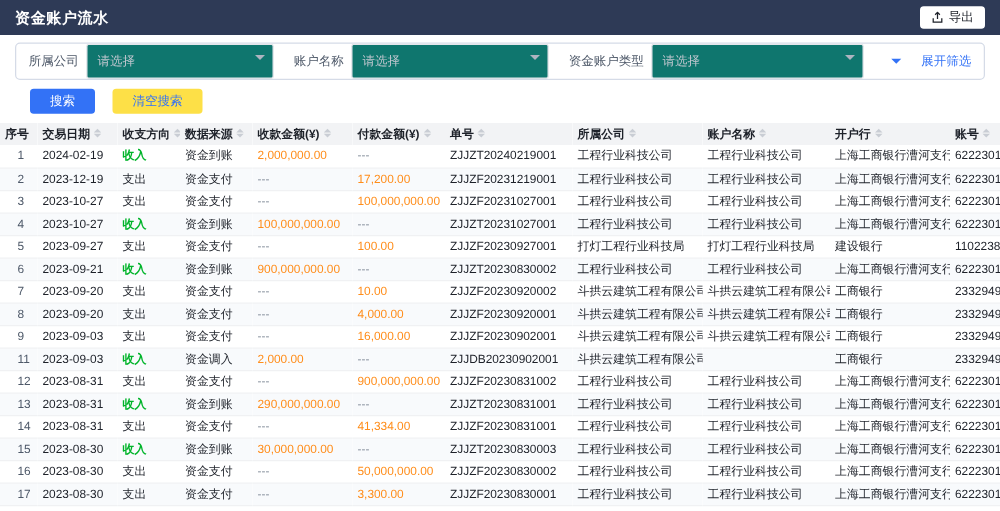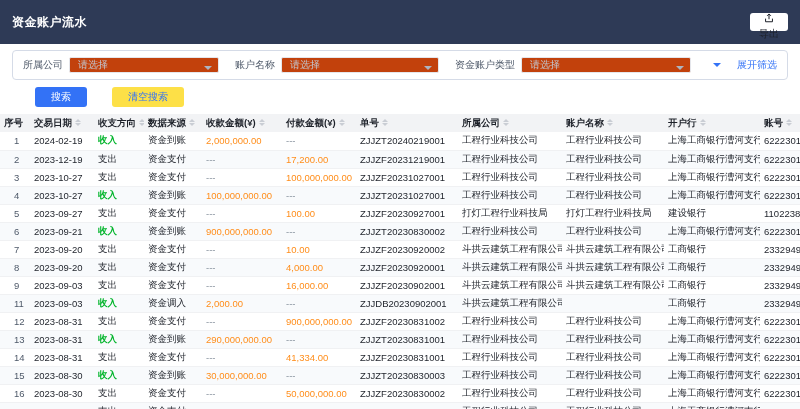--- a/index.html
+++ b/index.html
@@ -11,62 +11,62 @@
   }
   *{box-sizing:border-box;}
   html,body{margin:0;padding:0;}
   body{
     width:800px;height:409px;overflow:hidden;background:#fff;
     font-family:"Liberation Sans","DejaVu Sans",sans-serif;
     font-size:10px;color:#1d2129;
   }
   
   .app-header{
-    height:44px;background:var(--header_bg,#2e3a56);
+    height:28px;background:var(--header_bg,#2e3a56);
     display:flex;align-items:center;justify-content:space-between;
     padding:0 12px;
   }
   .app-title{color:#fff;font-size:12px;font-weight:bold;letter-spacing:.5px;}
   .export-btn{
     background:#fff;border:none;border-radius:3px;height:18px;
     display:flex;align-items:center;gap:4px;padding:0 9px;
-    font-size:10px;color:#1d2129;cursor:pointer;flex-direction:column;
+    font-size:10px;color:#1d2129;cursor:pointer;
   }
   .export-btn svg{display:block;}
   
   .filter-box{
     margin:6px 12px 0 12px;
     border:1px solid #d5dbe7;border-radius:4px;
     display:flex;align-items:center;gap:16px;
     padding:5px 10px;height:30px;
   }
   .filter-field{display:flex;align-items:center;gap:6px;}
   .filter-label{color:#4e5969;white-space:nowrap;}
   .select{
-    position:relative;height:16px;border:1px solid #e5e6eb;border-radius:2px;
-    background:#c2410c;display:flex;align-items:center;padding:0 18px 0 8px;
+    position:relative;height:28px;border:1px solid #e5e6eb;border-radius:2px;
+    background:#0f766e;display:flex;align-items:center;padding:0 18px 0 8px;
     color:#c2c7d0;cursor:pointer;
   }
   .select.w1{width:150px;} .select.w2{width:158px;} .select.w3{width:170px;}
   .select .chev{
     position:absolute;right:6px;top:8px;width:0;height:0;
     border-left:4px solid transparent;border-right:4px solid transparent;
     border-top:4px solid #aeb4c0;
   }
   .expand-link{
     margin-left:auto;display:flex;align-items:center;gap:16px;
     color:var(--link_blue,#3372f6);cursor:pointer;white-space:nowrap;
   }
   .expand-link .chev-down{
     width:0;height:0;border-left:4px solid transparent;border-right:4px solid transparent;
     border-top:4px solid var(--link_blue,#3372f6);
   }
   
   .actions{display:flex;gap:14px;margin:7px 12px 7px 24px;}
-  .btn{border:none;border-radius:3px;height:20px;padding:0 16px;font-size:10px;cursor:pointer;margin-left:11px;}
+  .btn{border:none;border-radius:3px;height:20px;padding:0 16px;font-size:10px;cursor:pointer;}
   .btn-primary{background:var(--primary,#3372f6);color:#fff;}
   .btn-light{background:#fde047;color:var(--primary,#3372f6);}
   
   table{width:800px;border-collapse:collapse;table-layout:fixed;font-size:9.5px;}
   thead th{
     background:#f2f3f5;color:#1d2129;font-weight:bold;text-align:left;
     height:18px;padding:0 4px;white-space:nowrap;overflow:hidden;
   }
   thead th:first-child{}
   tbody td{

